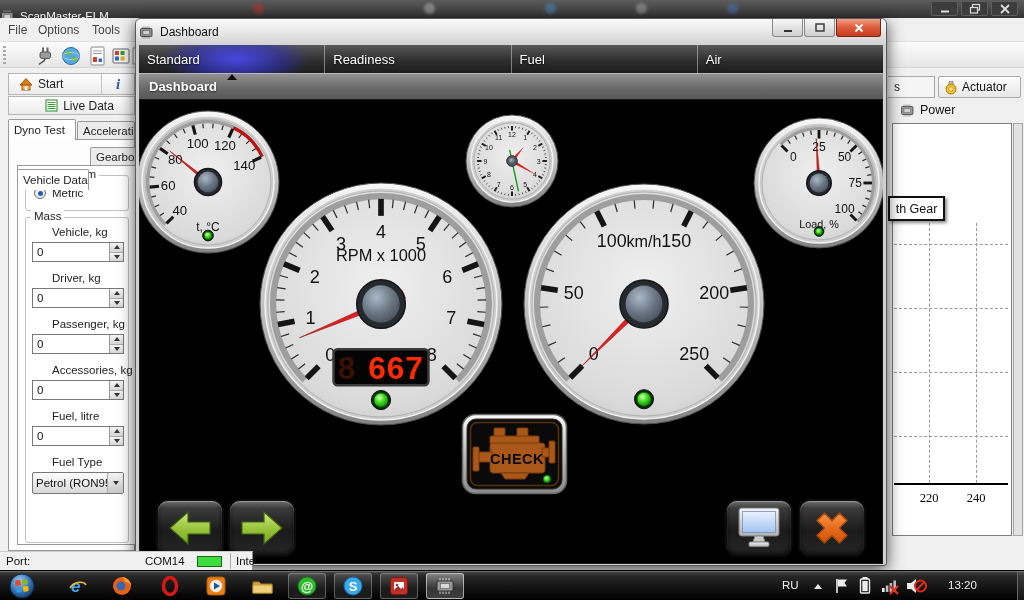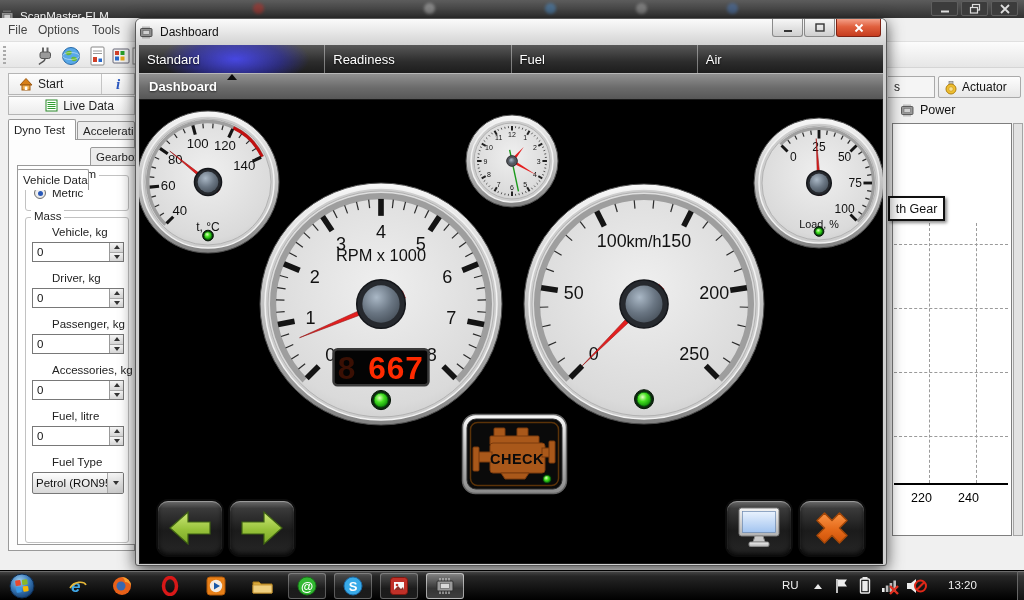--- a/index.html
+++ b/index.html
@@ -76,21 +76,21 @@
     border:1px solid #aaa;border-left:none;font-size:12px;color:#222;padding:3px 0 0 6px;}
   #rp-actuator{position:absolute;left:50px;top:8px;width:83px;height:22px;background:linear-gradient(#fdfdfd,#e7e7e7);
     border:1px solid #aaa;border-radius:2px;display:flex;align-items:center;gap:4px;padding-left:5px;font-size:12px;color:#111;}
   #rp-power{position:absolute;left:12px;top:33px;height:18px;display:flex;align-items:center;gap:5px;font-size:12.5px;color:#111;}
   #rp-panel{position:absolute;left:4px;top:55px;width:120px;height:413px;background:#fff;border:1px solid #7e7e7e;}
   #gear-label{position:absolute;left:-5px;top:72px;width:57px;height:25px;background:#fff;border:2px solid #111;
     box-shadow:2px 2px 3px rgba(0,0,0,.45);font-size:12.5px;color:#111;display:flex;align-items:center;justify-content:center;z-index:2;}
   #plot{position:absolute;left:1px;top:99px;width:114px;height:262px;background:#fff;border-bottom:2px solid #000;}
   .vdash{position:absolute;top:0;bottom:0;width:0;border-left:1px dashed #9a9a9a;}
   .hdash{position:absolute;left:0;right:0;height:0;border-top:1px dashed #9a9a9a;}
-  .xtick{position:absolute;top:367px;width:36px;text-align:left;font-size:12.5px;color:#000;}
+  .xtick{position:absolute;top:367px;width:36px;text-align:center;font-size:12.5px;color:#000;font-family:Liberation Serif, serif;}
   #rp-scroll{position:absolute;left:125px;top:55px;width:10px;height:413px;background:#e2e2e2;border:1px solid #a5a5a5;}
 
   
   #dash-win{position:absolute;left:135px;top:18px;width:752px;height:548px;background:#cfcfcf;
     border:1px solid #5a5a5a;border-radius:6px 6px 3px 3px;box-shadow:0 4px 16px rgba(0,0,0,.7);z-index:40;padding:0 3px 3px;}
   #dash-titlebar{height:26px;border-radius:5px 5px 0 0;margin:0 -3px;padding:0 3px;
     background:linear-gradient(#fbfbfb,#e9e9e9 45%,#d2d2d2);display:flex;align-items:center;position:relative;}
   #dash-title{font-size:12px;color:#111;margin-left:6px;}
   #dash-controls{position:absolute;right:5px;top:0;display:flex;gap:1px;}
   .dwc{height:18px;border:1px solid #8a8a8a;border-top:none;border-radius:0 0 3px 3px;
@@ -373,20 +373,27 @@
           <span class="hdash" style="top:85px;"></span>
           <span class="hdash" style="top:149px;"></span>
           <span class="hdash" style="top:213px;"></span>
         </div>
         <span class="xtick" style="left:18px;">220</span>
         <span class="xtick" style="left:65px;">240</span>
       </div>
       <div id="rp-scroll"></div>
     </div>
 
+    <div id="statusbar">
+      <span id="sb-port">Port:</span>
+      <span id="sb-com">COM14</span>
+      <span id="sb-led"></span>
+      <span id="sb-sep"></span>
+      <span id="sb-inte">Inte</span>
+    </div>
   </div>
 
   <div id="dash-win">
     <div id="dash-titlebar">
       <svg width="15" height="13" viewBox="0 0 15 13">
         <path d="M4,0.5v2 M6,0.5v2 M8,0.5v2 M10,0.5v2 M4,10.5v2 M6,10.5v2 M8,10.5v2 M10,10.5v2" stroke="#777" stroke-width="0.9" fill="none"></path>
         <rect x="1.5" y="2.5" width="11.5" height="8" rx="1" fill="#8f8f8f" stroke="#333" stroke-width="0.8"></rect>
         <rect x="4" y="4.5" width="6.5" height="4" fill="#cfcfcf" stroke="#555" stroke-width="0.5"></rect>
       </svg>
       <span id="dash-title">Dashboard</span>

